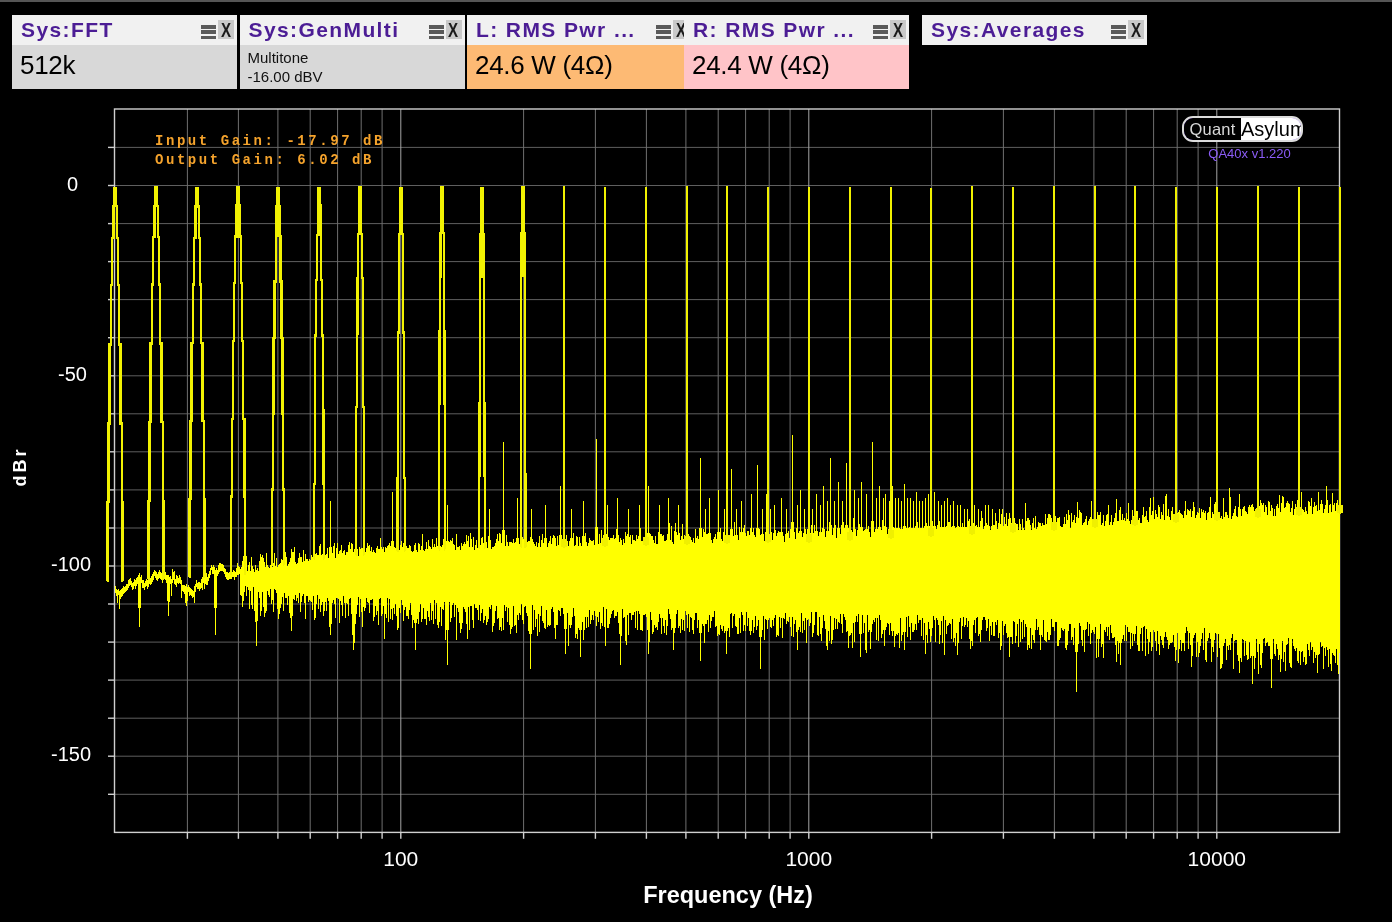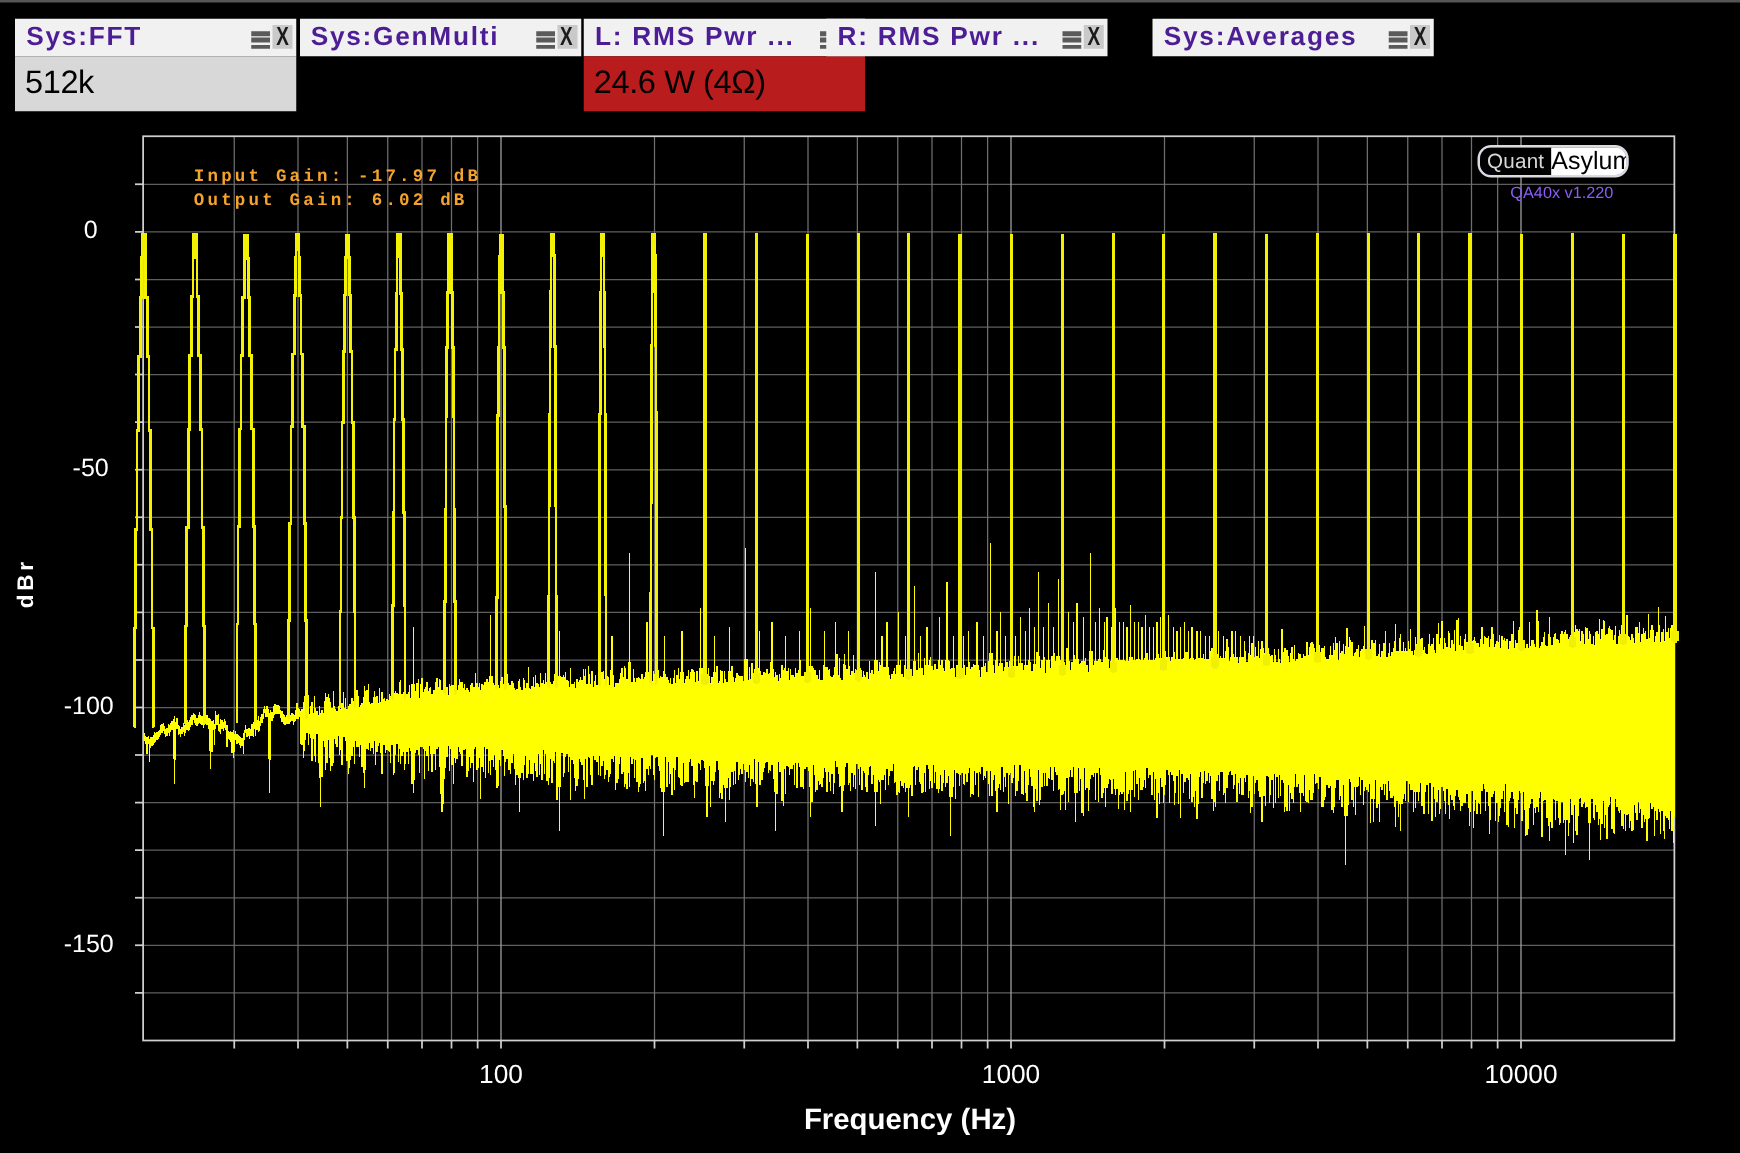--- a/index.html
+++ b/index.html
@@ -44,52 +44,58 @@
         <span class="ham">
           <i></i>
           <i></i>
           <i></i>
         </span>
         <span class="xbtn">
           <b>X</b>
         </span>
       </span>
     </div>
+<div class="pval" style="background:#d8d8d8">
+      <div class="v2">Multitone<br>-16.00 dBV</div>
+    </div>
 </div>
 <div class="panel" style="left:467.0px">
 <div class="phead">
       <span class="ptitle">L: RMS Pwr ...</span>
       <span class="pbtns">
         <span class="ham">
           <i></i>
           <i></i>
           <i></i>
         </span>
         <span class="xbtn">
           <b>X</b>
         </span>
       </span>
     </div>
-<div class="pval" style="background:#b91c1c">
+<div class="pval" style="background:#fdba74">
       <div class="v1">24.6 W (4Ω)</div>
     </div>
 </div>
-<div class="panel" style="left:661px">
+<div class="panel" style="left:684px">
 <div class="phead">
       <span class="ptitle">R: RMS Pwr ...</span>
       <span class="pbtns">
         <span class="ham">
           <i></i>
           <i></i>
           <i></i>
         </span>
         <span class="xbtn">
           <b>X</b>
         </span>
       </span>
+    </div>
+<div class="pval" style="background:#ffc4c8">
+      <div class="v1">24.4 W (4Ω)</div>
     </div>
 </div>
 <div class="panel" style="left:922.0px">
 <div class="phead">
       <span class="ptitle">Sys:Averages</span>
       <span class="pbtns">
         <span class="ham">
           <i></i>
           <i></i>
           <i></i>

